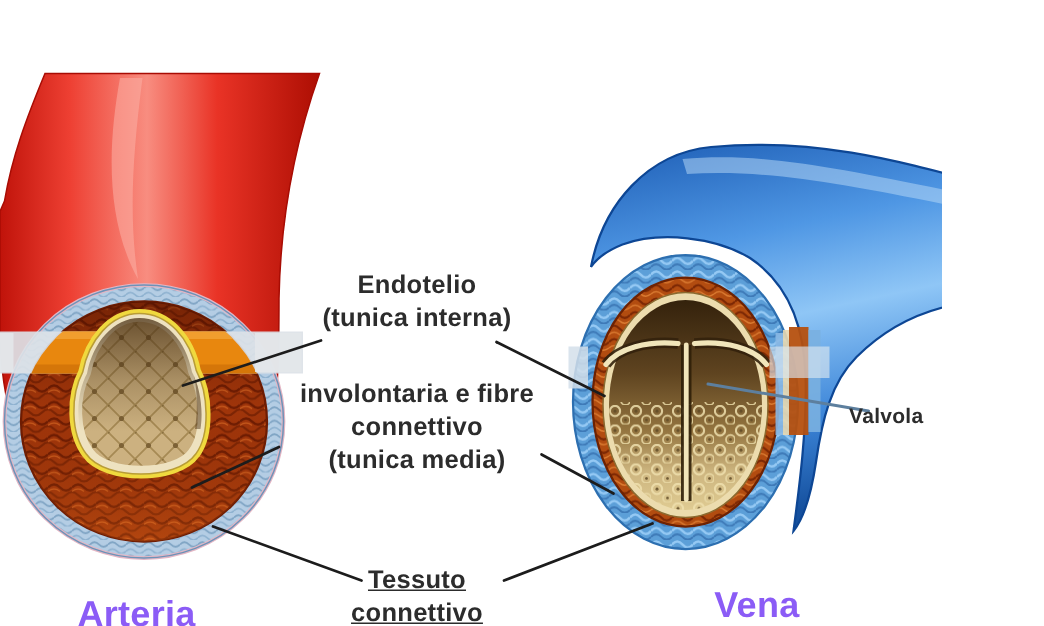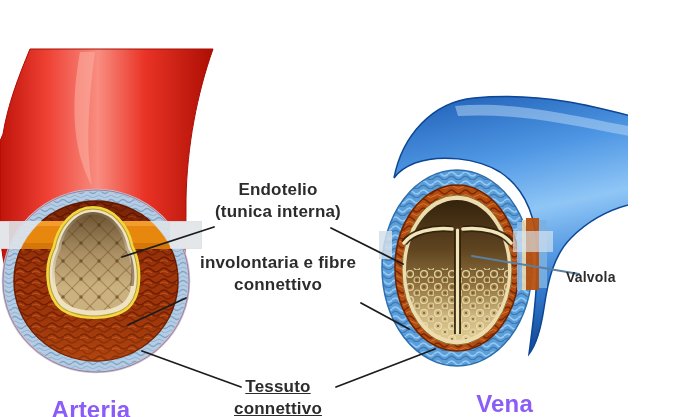--- a/index.html
+++ b/index.html
@@ -200,20 +200,21 @@
   </svg>
 
   <div class="lbl" style="left:178px;top:143px;width:200px;">
     <span class="row">Endotelio</span>
     <span class="row">(tunica interna)</span>
   </div>
 
   <div class="lbl" style="left:168px;top:216px;width:220px;">
     <span class="row">involontaria e fibre</span>
     <span class="row">connettivo</span>
+    <span class="row">(tunica media)</span>
   </div>
 
   <div class="lbl" style="left:193px;top:340px;width:170px;text-decoration:underline;">
     <span class="row">Tessuto</span>
     <span class="row">connettivo</span>
   </div>
 
   <div class="lbl vessel-name" style="left:31px;top:361px;width:120px;">Arteria</div>
 
   <div class="lbl vessel-name" style="left:413px;top:355px;width:120px;text-align:right;">Vena</div>

